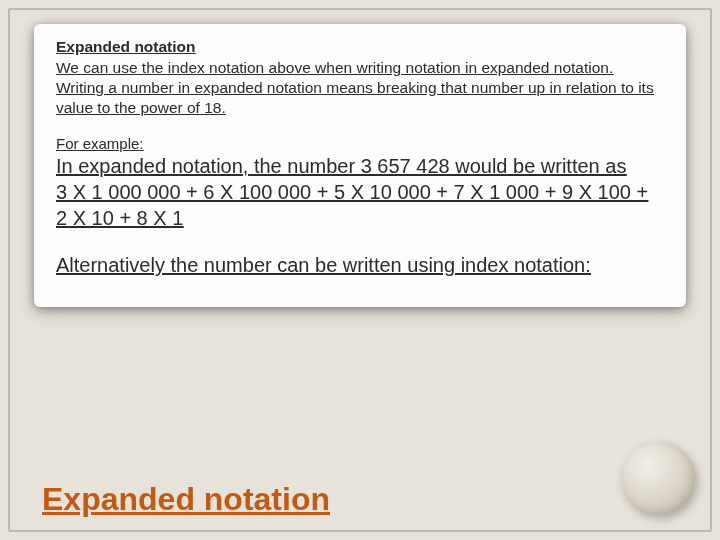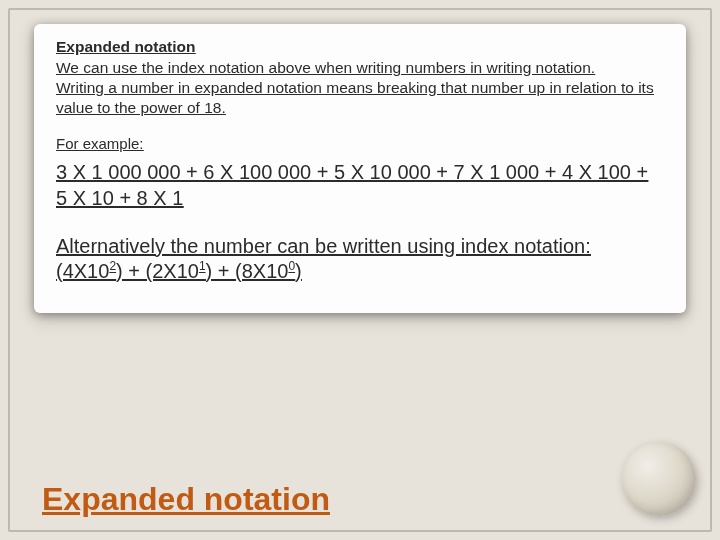--- a/index.html
+++ b/index.html
@@ -34,21 +34,21 @@
   }
   .intro {
     font-size: 15.5px;
     color: #2b2b2b;
     line-height: 1.28;
     margin-bottom: 18px;
   }
   .for-example {
     font-size: 15px;
     color: #2b2b2b;
-    margin-bottom: 8px;
+    margin-bottom: 2px;
   }
   .body-block {
     font-size: 20px;
     color: #2b2b2b;
     line-height: 1.28;
     margin-bottom: 22px;
   }
   .body-block .line { display: block; }
   .body-block sup { font-size: 12px; vertical-align: super; line-height: 0; }
   .footer-title {
@@ -71,31 +71,27 @@
   }
 </style>
 </head>
 <body>
 
 <div class="border-stroke"></div>
 
 <div class="card">
   <div class="heading">Expanded notation</div>
   <div class="intro">
-    <span>We can use the index notation above when writing numbers in writing notation.</span><br>
+    <span>We can use the index notation above when writing notation in expanded notation.</span><br>
     <span>Writing a number in expanded notation means breaking that number up in relation to its value to the power of 18.</span>
   </div>
   <div class="for-example">For example:</div>
   <div class="body-block">
-    <span class="line">3 X 1 000 000 + 6 X 100 000 + 5 X 10 000 + 7 X 1 000 + 4 X 100 + 5 X 10 + 8 X 1</span>
+    <span class="line">In expanded notation, the number 3 657 428 would be written as</span>
+    <span class="line">3 X 1 000 000 + 6 X 100 000 + 5 X 10 000 + 7 X 1 000 + 9 X 100 + 2 X 10 + 8 X 1</span>
   </div>
   <div class="body-block" style="margin-bottom:12px">
     <span class="line">Alternatively the number can be written using index notation:</span>
-    <span class="line">
-      <span>(4X10</span><sup>2</sup><span>) + </span>
-      <span>(2X10</span><sup>1</sup><span>) + </span>
-      <span>(8X10</span><sup>0</sup><span>)</span>
-    </span>
   </div>
 </div>
 
 <div class="footer-title">Expanded notation</div>
 <div class="corner-dot"></div>
 
 </body></html>

